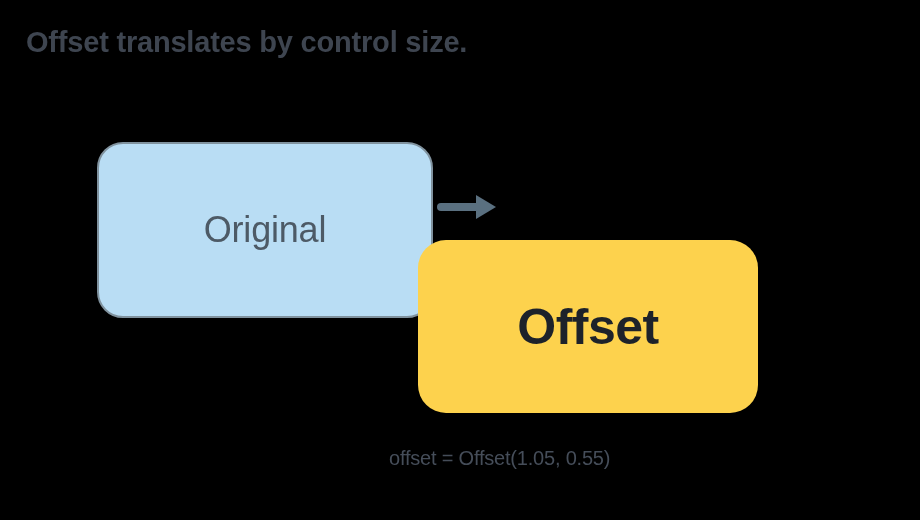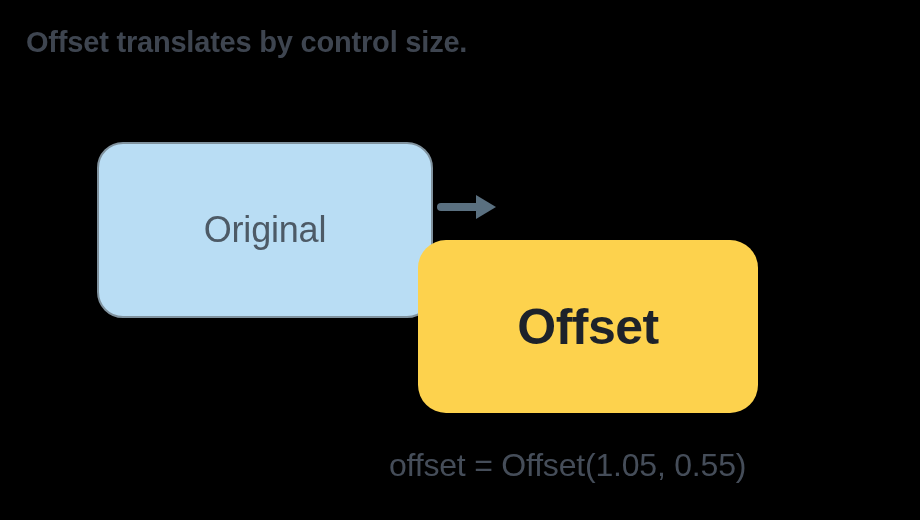--- a/index.html
+++ b/index.html
@@ -73,21 +73,21 @@
   }
   .arrow-icon .shaft {
     stroke: var(--arrow);
     stroke-width: 8;
     stroke-linecap: round;
   }
   .arrow-icon .head { fill: var(--arrow); }
   .diagram-caption {
     position: absolute;
     left: 389px; top: 447px;
-    font-size: 32px;
+    font-size: 20px;
     font-weight: 400;
     letter-spacing: -0.2px;
     color: var(--caption-text);
     white-space: nowrap;
   }
 </style>
 </head>
 <body>
 
 <div class="canvas">

